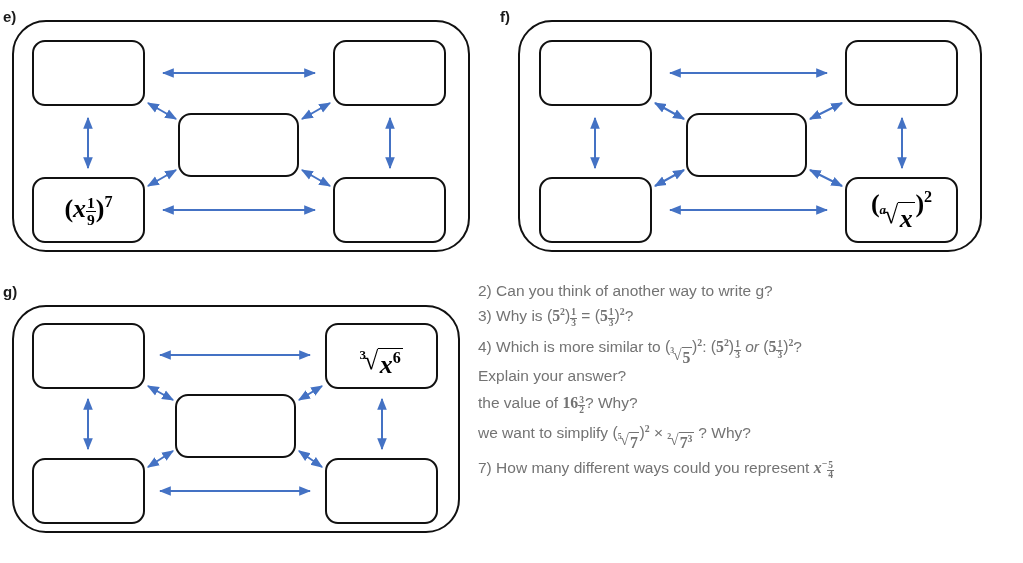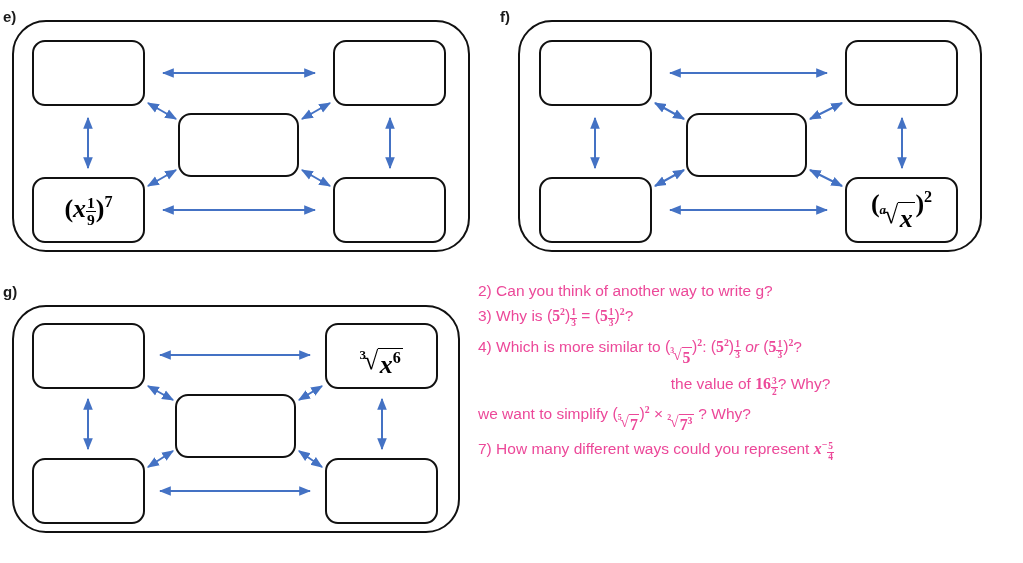--- a/index.html
+++ b/index.html
@@ -42,21 +42,21 @@
   
   .rad{display:inline-flex;align-items:flex-start;vertical-align:-0.05em;}
   .rad .idx{font-size:0.50em;line-height:1;position:relative;top:0.02em;margin-right:-0.16em;
             font-family:"Liberation Serif","DejaVu Serif",serif;font-weight:bold;}
   .rad .sign{font-size:1.0em;line-height:1;font-family:"Liberation Serif","DejaVu Serif",serif;}
   .rad .rand{border-top:1.7px solid currentColor;padding:0.10em 0.10em 0 0.06em;line-height:1;}
 
   
   #questions{
     position:absolute;left:478px;top:283px;width:545px;
-    font-size:15.5px;line-height:1.0;color:#ec4899;
+    font-size:15.5px;line-height:1.0;color:#737373;
   }
   .q{margin:0 0 6px 0;}
   .q .line{display:block;margin-bottom:3px;}
   .qmath{font-size:1.02em;}
   .ital{font-style:italic;}
 </style>
 </head>
 <body>
 
 <div class="panel">
@@ -199,24 +199,25 @@
           </span>)<span class="sup">2</span></span><span>:</span>
       <span class="qmath">(<span class="mnum">5</span><span class="sup">2</span>)<span class="frac supfrac">
             <span class="num">1</span>
             <span class="den">3</span>
           </span></span>
       <span class="ital">or</span>
       <span class="qmath">(<span class="mnum">5</span><span class="frac supfrac">
             <span class="num">1</span>
             <span class="den">3</span>
           </span>)<span class="sup">2</span></span><span>?</span></span>
+    <span class="line">Explain your answer?</span>
   </div>
 
   <div class="q" style="margin-bottom:9px;">
-    <span class="line" style="margin-top:7px;text-align:center;"><span>the value of</span>
+    <span class="line" style="margin-top:7px;"><span>the value of</span>
       <span class="qmath"><span class="mnum">16</span><span class="frac supfrac">
             <span class="num">3</span>
             <span class="den">2</span>
           </span></span><span>? Why?</span></span>
   </div>
 
   <div class="q" style="margin-bottom:9px;">
     <span class="line" style="margin-top:0;"><span>we want to simplify</span>
       <span class="qmath">(<span class="rad">
             <span class="idx mnum">5</span>

